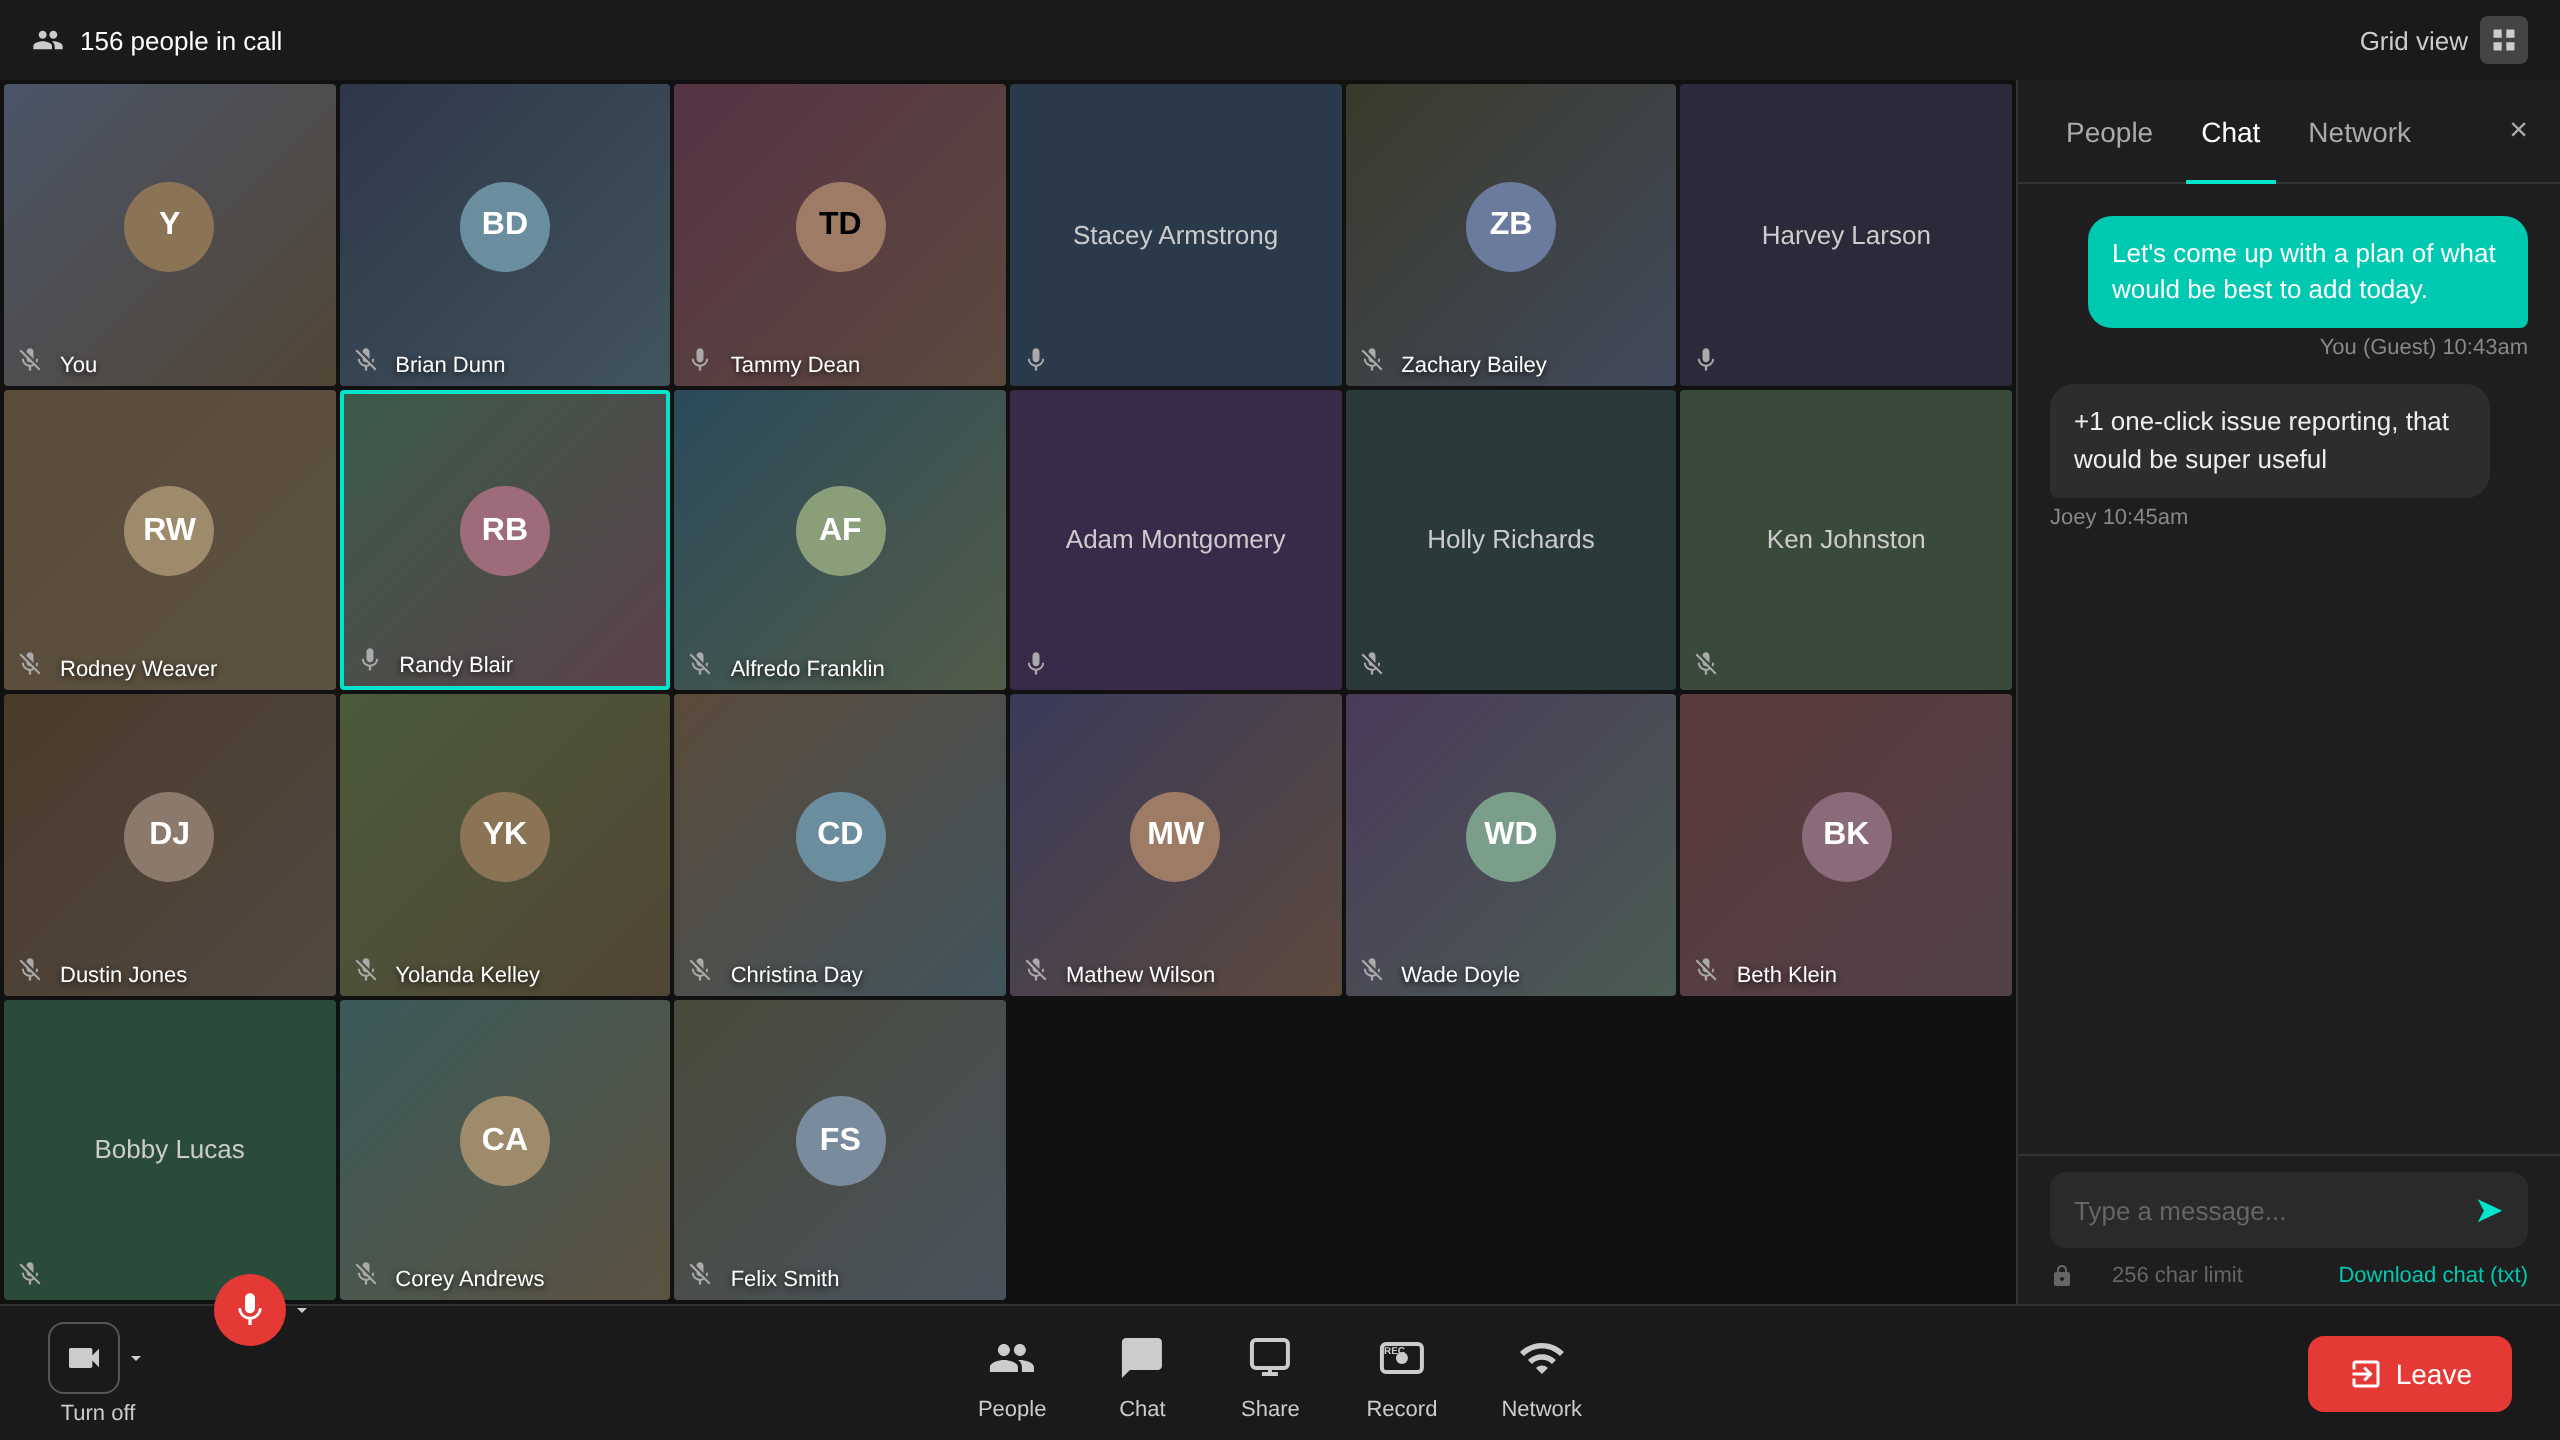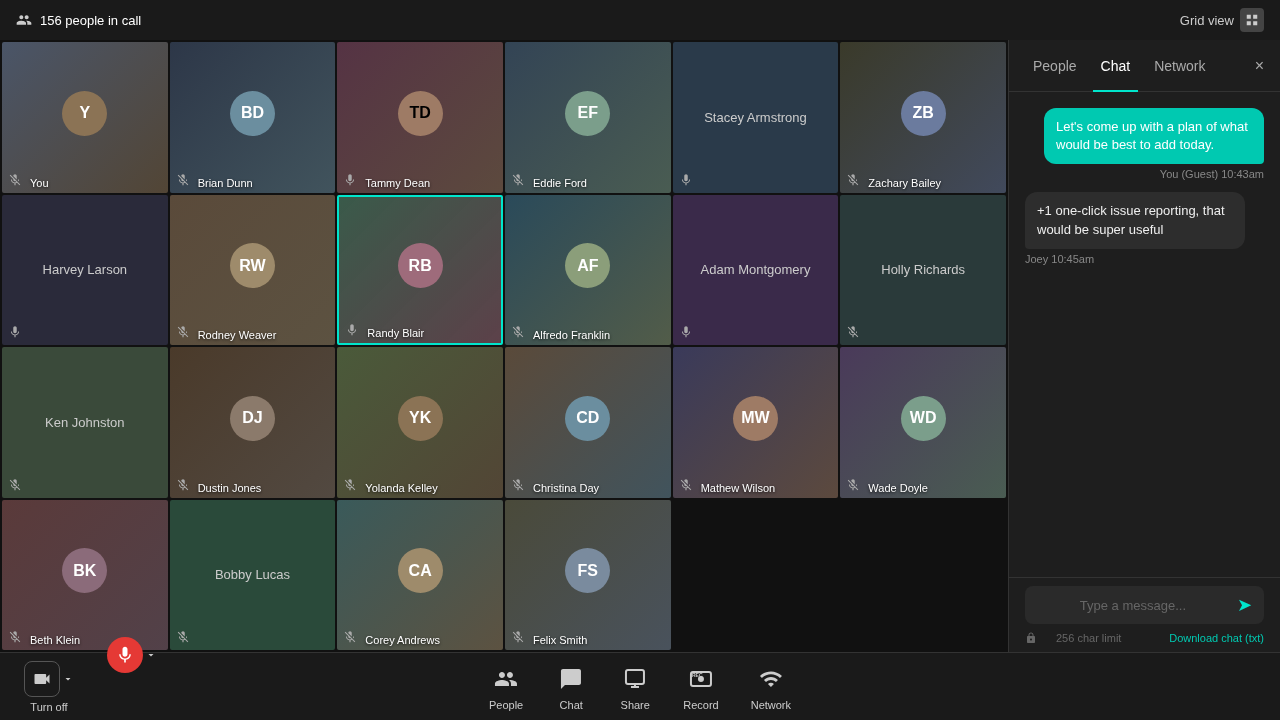--- a/index.html
+++ b/index.html
@@ -195,21 +195,20 @@
       gap: 8px;
     }
 
     .chat-input-row input {
       flex: 1;
       background: transparent;
       border: none;
       outline: none;
       color: #7dd3fc;
       font-size: 13px;
-      text-align: center;
     }
 
     .chat-input-row input::placeholder { color: #666; }
 
     .send-btn {
       color: #00e5cc;
       cursor: pointer;
       font-size: 18px;
     }
 
@@ -362,31 +361,20 @@
           <div style="width: 100%; height: 100%; display: flex; flex-direction: column; align-items: center; justify-content: center;">
             <div style="width: 45px; height: 45px; border-radius: 50%; background: rgb(158, 123, 101); display: flex; align-items: center; justify-content: center; font-size: 16px; font-weight: bold; color: #000000; margin-bottom: 8px;">TD</div>
           </div>
           <div class="mic-indicator">
             <svg width="14" height="14" viewBox="0 0 24 24" fill="#aaa">
         <path d="M12 14c1.66 0 2.99-1.34 2.99-3L15 5c0-1.66-1.34-3-3-3S9 3.34 9 5v6c0 1.66 1.34 3 3 3zm5.3-3c0 3-2.54 5.1-5.3 5.1S6.7 14 6.7 11H5c0 3.41 2.72 6.23 6 6.72V21h2v-3.28c3.28-.48 6-3.3 6-6.72h-1.7z"></path>
       </svg>
           </div>
           <div class="name-label" style="padding-left: 20px;">Tammy Dean</div>
         </div>
-        <div class="video-cell" style="background: linear-gradient(135deg, rgb(51, 68, 85) 0%, rgba(123, 158, 139, 0.533) 100%);">
-          <div style="width: 100%; height: 100%; display: flex; flex-direction: column; align-items: center; justify-content: center;">
-            <div style="width: 45px; height: 45px; border-radius: 50%; background: rgb(123, 158, 139); display: flex; align-items: center; justify-content: center; font-size: 16px; font-weight: bold; color: rgb(255, 255, 255); margin-bottom: 8px;">EF</div>
-          </div>
-          <div class="mic-indicator">
-            <svg width="14" height="14" viewBox="0 0 24 24" fill="#aaa">
-        <path d="M19 11h-1.7c0 .74-.16 1.43-.43 2.05l1.23 1.23c.56-.98.9-2.09.9-3.28zm-4.02.17c0-.06.02-.11.02-.17V5c0-1.66-1.34-3-3-3S9 3.34 9 5v.18l5.98 5.99zM4.27 3L3 4.27l6.01 6.01V11c0 1.66 1.33 3 2.99 3 .22 0 .44-.03.65-.08l1.66 1.66c-.71.33-1.5.52-2.31.52-2.76 0-5.3-2.1-5.3-5.1H5c0 3.41 2.72 6.23 6 6.72V21h2v-3.28c.91-.13 1.77-.45 2.54-.9L19.73 21 21 19.73 4.27 3z"></path>
-      </svg>
-          </div>
-          <div class="name-label" style="padding-left: 20px;">Eddie Ford</div>
-        </div>
         <div class="video-cell name-only" style="background: rgb(42, 58, 74);">
           <div class="center-name">Stacey Armstrong</div>
           <div class="mic-indicator">
             <svg width="14" height="14" viewBox="0 0 24 24" fill="#aaa">
         <path d="M12 14c1.66 0 2.99-1.34 2.99-3L15 5c0-1.66-1.34-3-3-3S9 3.34 9 5v6c0 1.66 1.34 3 3 3zm5.3-3c0 3-2.54 5.1-5.3 5.1S6.7 14 6.7 11H5c0 3.41 2.72 6.23 6 6.72V21h2v-3.28c3.28-.48 6-3.3 6-6.72h-1.7z"></path>
       </svg>
           </div>
         </div>
         <div class="video-cell" style="background: linear-gradient(135deg, rgb(58, 58, 42) 0%, rgba(107, 123, 158, 0.533) 100%);">
           <div style="width: 100%; height: 100%; display: flex; flex-direction: column; align-items: center; justify-content: center;">
@@ -683,13 +671,19 @@
     <div class="ctrl-btn">
       <div class="ctrl-icon">
         <svg width="24" height="24" viewBox="0 0 24 24" fill="#ccc">
           <path d="M1 9l2 2c4.97-4.97 13.03-4.97 18 0l2-2C16.93 2.93 7.08 2.93 1 9zm8 8l3 3 3-3c-1.65-1.66-4.34-1.66-6 0zm-4-4l2 2c2.76-2.76 7.24-2.76 10 0l2-2C15.14 9.14 8.87 9.14 5 13z"></path>
         </svg>
       </div>
       <span class="ctrl-label">Network</span>
     </div>
   </div>
 
+  <button class="leave-btn">
+    <svg width="18" height="18" viewBox="0 0 24 24" fill="#fff">
+      <path d="M10.09 15.59L11.5 17l5-5-5-5-1.41 1.41L12.67 11H3v2h9.67l-2.58 2.59zM19 3H5c-1.11 0-2 .9-2 2v4h2V5h14v14H5v-4H3v4c0 1.1.89 2 2 2h14c1.1 0 2-.9 2-2V5c0-1.1-.9-2-2-2z"></path>
+    </svg>
+    <span>Leave</span>
+  </button>
 </div>
 
 </body></html>

